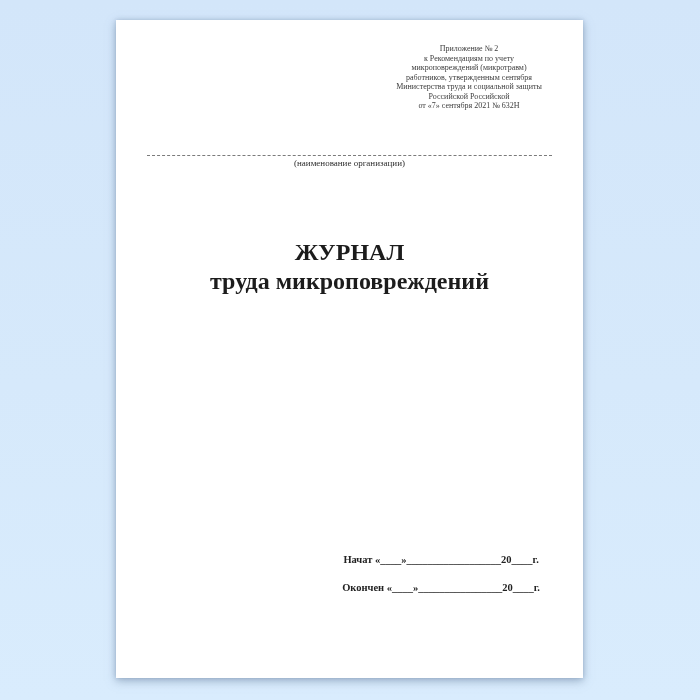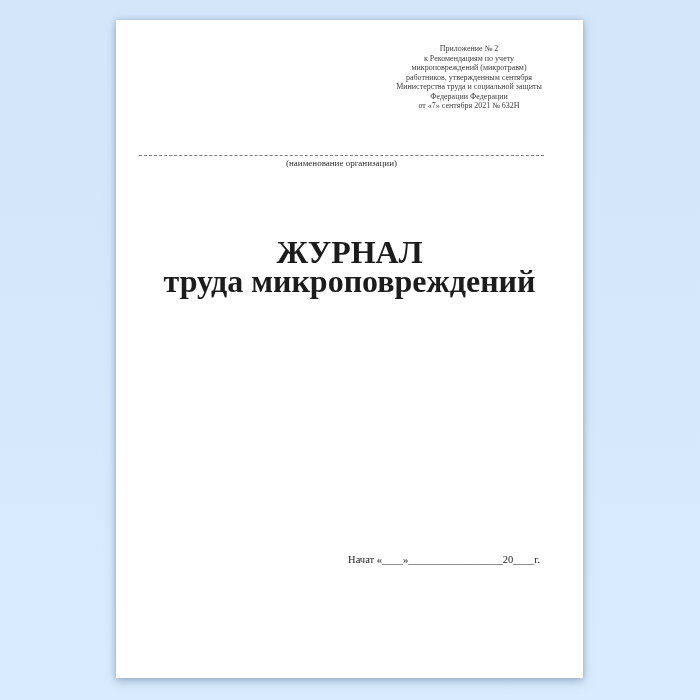--- a/index.html
+++ b/index.html
@@ -32,81 +32,82 @@
     right: 28px;
     width: 172px;
     text-align: center;
     font-size: 8px;
     line-height: 9.5px;
     color: #3c3c3c;
   }
   .org {
     position: absolute;
     top: 135px;
-    left: 23px;
+    left: 31px;
     width: 405px;
     text-align: center;
   }
   .org-line {
     width: 100%;
     height: 0;
     border-top: 1px dashed #7b7b7b;
   }
   .org-caption {
     margin-top: 2px;
     font-size: 9px;
     color: #2e2e2e;
   }
   .title {
     position: absolute;
     top: 218px;
     left: 0;
     width: 100%;
     text-align: center;
     font-weight: bold;
-    font-size: 32px;
+    font-size: 24px;
     line-height: 29px;
     color: #1c1c1c;
   }
   .dates {
     position: absolute;
     top: 533px;
     right: 43px;
     text-align: center;
-    font-weight: normal;
+    font-weight: bold;
     font-size: 10.5px;
     line-height: 14px;
     color: #222222;
   }
   .dates .date-row { margin-bottom: 14px; white-space: nowrap; }
 </style>
 </head>
 <body>
 
 <div class="scene">
   <div class="page">
 
     <div class="appendix">
       <div>Приложение № 2</div>
       <div>к Рекомендациям по учету</div>
       <div>микроповреждений (микротравм)</div>
       <div>работников, утвержденным сентября</div>
       <div>Министерства труда и социальной защиты</div>
-      <div>Федерации Федерации</div>
+      <div>Российской Российской</div>
       <div>от «7» сентября 2021 № 632Н</div>
     </div>
 
     <div class="org">
       <div class="org-line"></div>
       <div class="org-caption">(наименование организации)</div>
     </div>
 
     <div class="title">
       <div>ЖУРНАЛ</div>
       <div>труда микроповреждений</div>
     </div>
 
     <div class="dates">
       <div class="date-row">Начат «____»__________________20____г.</div>
+      <div class="date-row">Окончен «____»________________20____г.</div>
     </div>
 
   </div>
 </div>
 
 </body></html>

